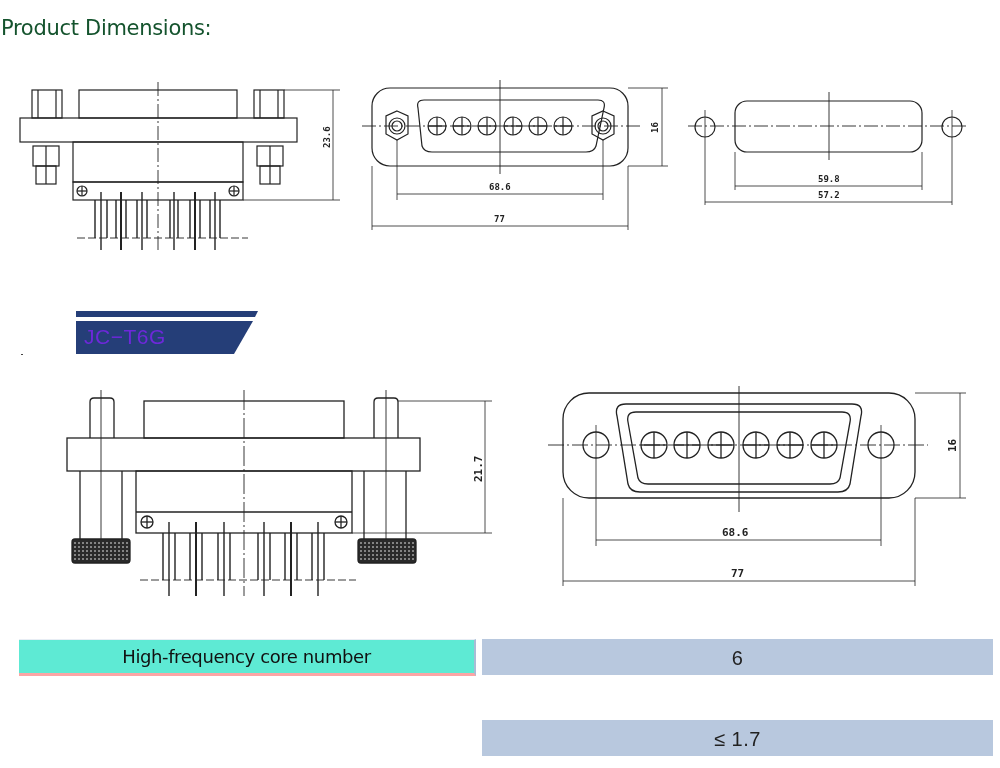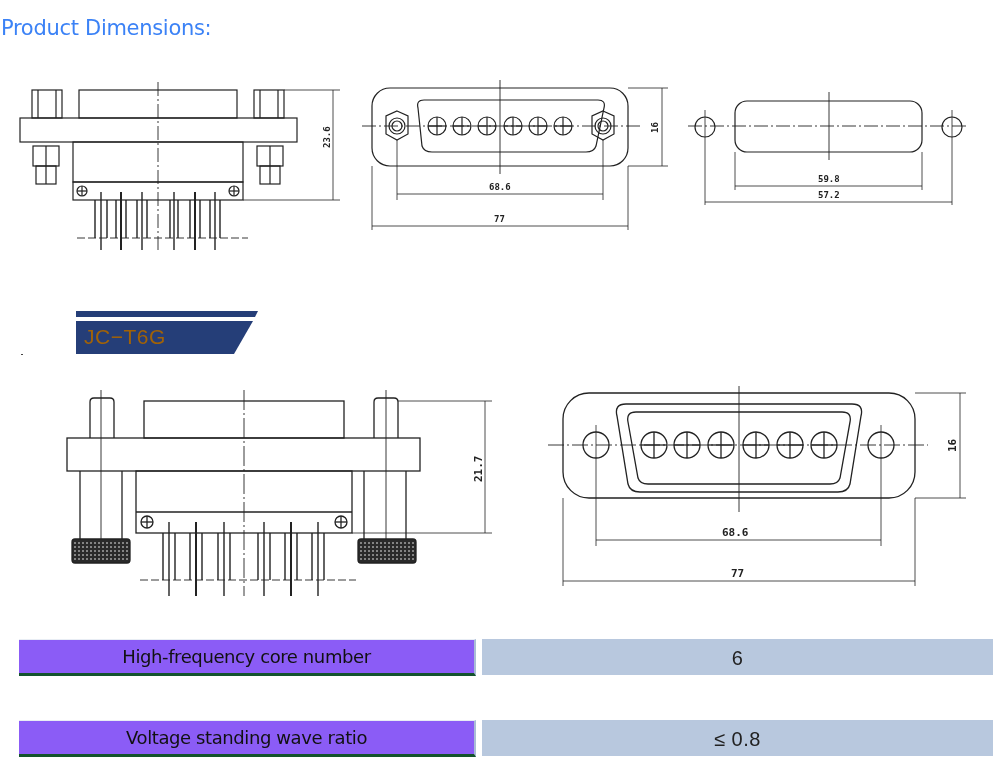--- a/index.html
+++ b/index.html
@@ -1,25 +1,25 @@
 <!DOCTYPE html>
 <html><head>
 <meta charset="utf-8">
 <style>
   html, body { margin: 0; padding: 0; background: #ffffff; }
   body { width: 1000px; height: 768px; position: relative; overflow: hidden; font-family: "DejaVu Sans", sans-serif; }
-  .heading { position: absolute; left: 1px; top: 16px; font-family: "DejaVu Sans", sans-serif; font-size: 21px; color: #3b82f6; letter-spacing: -0.3px; }
+  .heading { position: absolute; left: 1px; top: 16px; font-family: "DejaVu Sans", sans-serif; font-size: 21px; color: #14532d; letter-spacing: -0.3px; }
   svg.draw { position: absolute; left: 0; top: 0; }
   .dimtext { font-family: "DejaVu Sans Mono", monospace; font-weight: bold; font-size: 9px; fill: #222; }
   .dimtext2 { font-family: "DejaVu Sans Mono", monospace; font-weight: bold; font-size: 11px; fill: #222; }
   .banner { position: absolute; left: 76px; top: 311px; width: 186px; height: 43px; }
-  .banner-text { position: absolute; left: 84px; top: 325px; font-family: "Liberation Sans", sans-serif; font-size: 21px; color: #a16207; letter-spacing: 0.5px; }
+  .banner-text { position: absolute; left: 84px; top: 325px; font-family: "Liberation Sans", sans-serif; font-size: 21px; color: #6d28d9; letter-spacing: 0.5px; }
   .spec-table { position: absolute; left: 19px; top: 639px; width: 975px; }
   .spec-row { position: absolute; left: 0; height: 37px; width: 975px; }
-  .spec-label { position: absolute; left: 0; top: 0; width: 455px; height: 33px; background: #8b5cf6; border-top: 1px solid #e8edf4; border-right: 2px solid #a9bcd6; border-bottom: 3px solid #14532d; text-align: center; font-family: "DejaVu Sans", sans-serif; font-size: 18px; color: #111; line-height: 33px; letter-spacing: -0.4px; }
+  .spec-label { position: absolute; left: 0; top: 0; width: 455px; height: 33px; background: #5eead4; border-top: 1px solid #e8edf4; border-right: 2px solid #a9bcd6; border-bottom: 3px solid #fca5a5; text-align: center; font-family: "DejaVu Sans", sans-serif; font-size: 18px; color: #111; line-height: 33px; letter-spacing: -0.4px; }
   .spec-value { position: absolute; left: 463px; top: 0; width: 511px; height: 36px; background: #b8c8de; text-align: center; font-family: "Liberation Sans", sans-serif; font-size: 20px; color: #222; line-height: 38px; letter-spacing: 0.5px; }
 </style>
 </head>
 <body>
 
 <div class="heading">Product Dimensions:</div>
 
 <svg class="draw" width="1000" height="300" stroke="#222" fill="none" stroke-width="1.2">
 
   <g>
@@ -265,16 +265,15 @@
 </svg>
 
 <div class="spec-table">
   <div class="spec-row" style="top:0px">
     <div class="spec-label">High-frequency core number</div>
     <div class="spec-value">6</div>
   </div>
   <div class="spec-row" style="top:41px">
   </div>
   <div class="spec-row" style="top:81px">
-    <div class="spec-label">Voltage standing wave ratio</div>
-    <div class="spec-value">≤ 0.8</div>
+    <div class="spec-value">≤ 1.7</div>
   </div>
 </div>
 
 </body></html>

